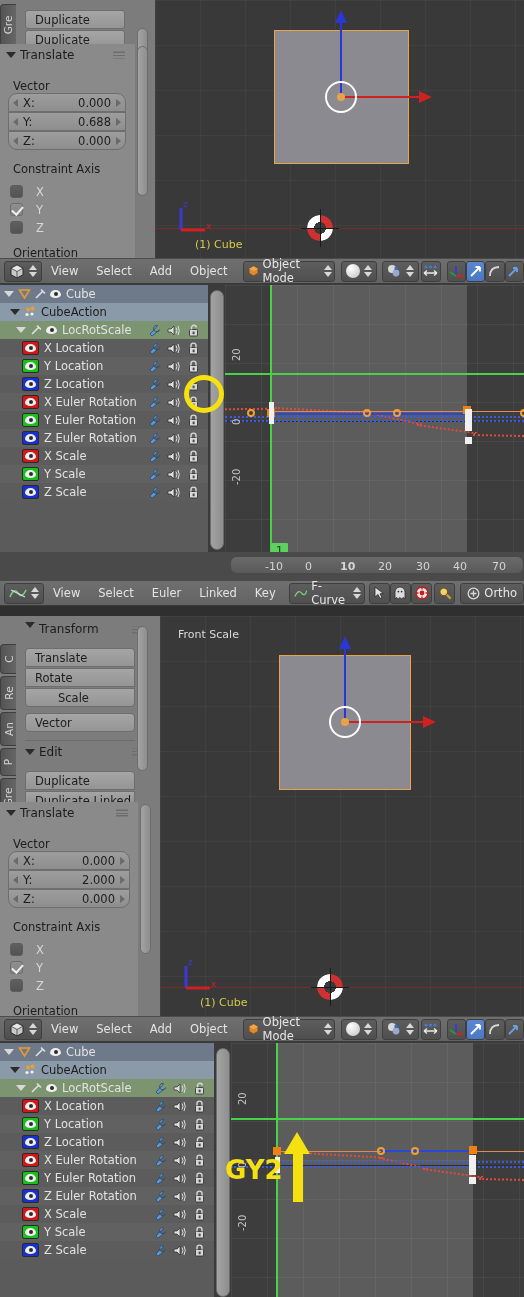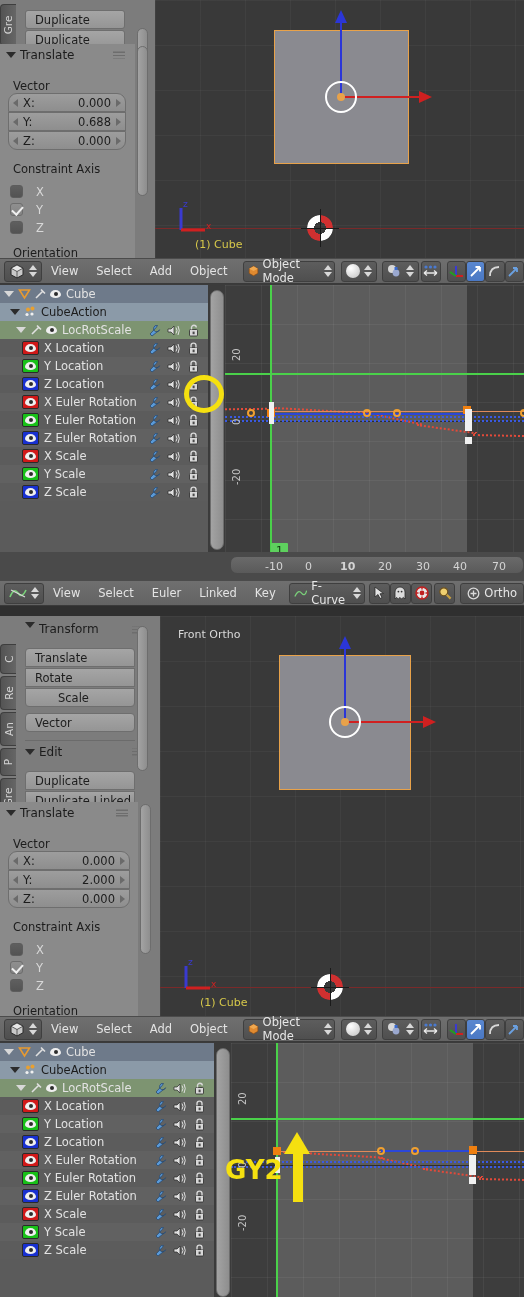--- a/index.html
+++ b/index.html
@@ -729,21 +729,21 @@
 </div>
 
 <div class="sectlabel" style="position:absolute;left:13px;top:1004px;">Orientation</div>
 
 <div class="vscroll" style="left:140px;top:804px;width:11px;height:150px;"></div>
 
 <div class="viewport" style="left:160px;top:616px;width:364px;height:400px;">
   <div class="vp-grid"></div>
   <div class="vp-xaxis" style="top:986px;top:371px;"></div>
 
-  <div class="vp-text" style="left:18px;top:12px;">Front Ortho</div>
+  <div class="vp-text" style="left:18px;top:12px;">Front Scale</div>
 
   <div class="cube" style="left:119px;top:39px;width:132px;height:135px;"></div>
 
   <div class="arrow-up" style="left:184px;top:32px;height:74px;"></div>
   <div class="arrow-right" style="left:185px;top:105px;width:78px;"></div>
 
   <div class="origin-ring" style="left:169px;top:90px;width:32px;height:32px;"></div>
   <div class="origin-dot" style="left:181px;top:102px;width:8px;height:8px;"></div>
 
   <div class="cursor3d" style="left:157px;top:358px;width:26px;height:26px;">

